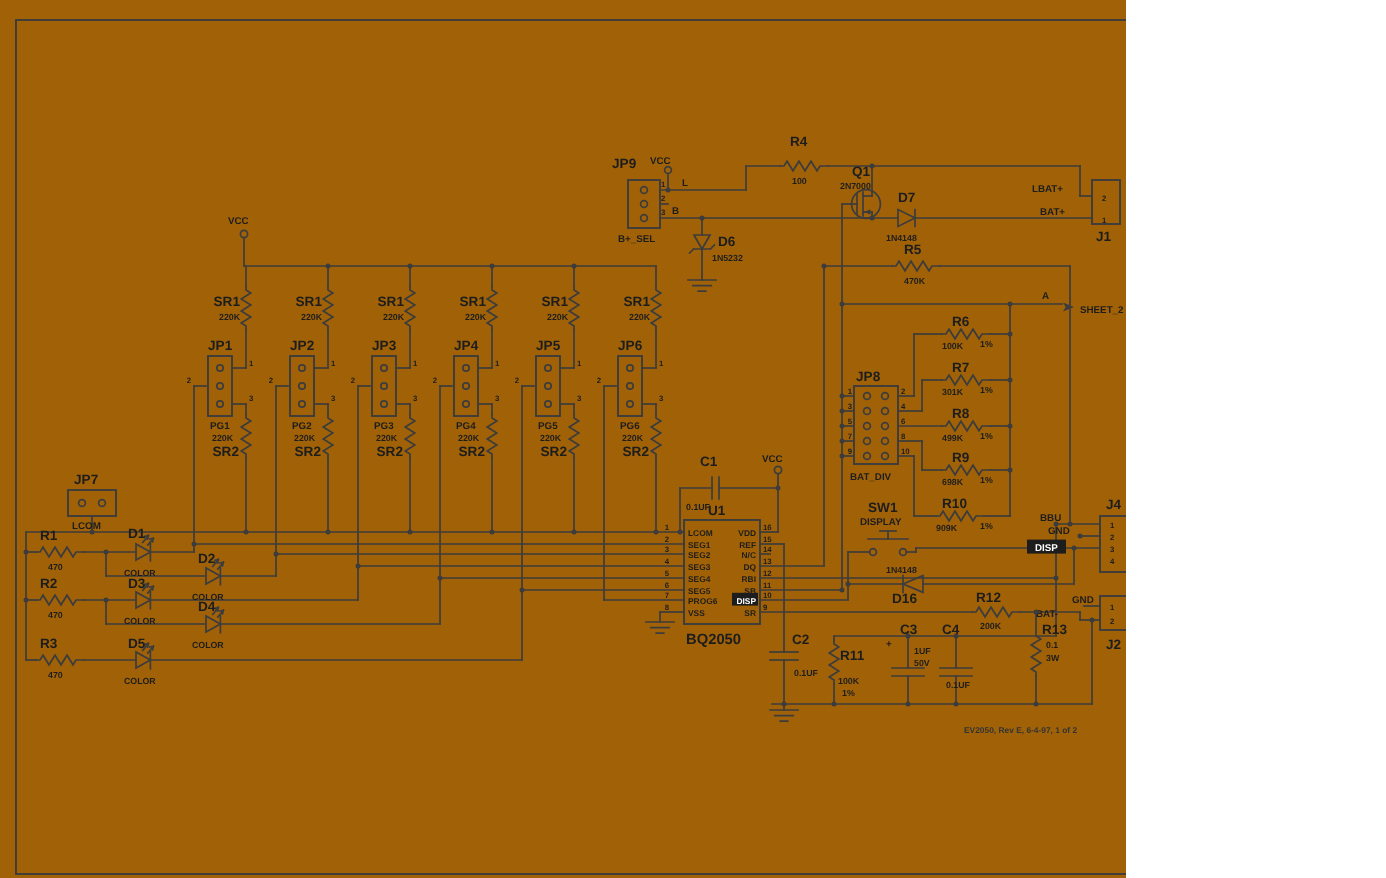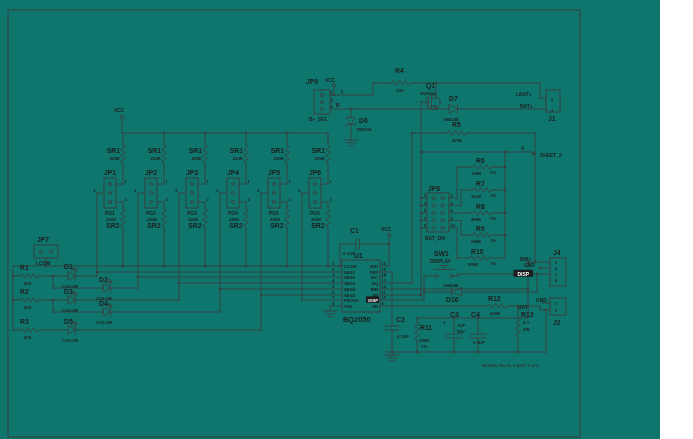--- a/index.html
+++ b/index.html
@@ -1,16 +1,16 @@
 <!DOCTYPE html>
 <html><head>
 <meta charset="utf-8">
 <style>
   html,body{margin:0;padding:0;background:#fff;}
-  .stage{position:relative;width:660px;height:439px;background:#0f766e;overflow:hidden;
+  .stage{position:relative;width:563px;height:439px;background:#a16207;overflow:hidden;
          font-family:"Liberation Sans",sans-serif;}
   svg{position:absolute;left:0;top:0;}
   svg line,svg polyline,svg path,svg rect,svg circle{stroke:#3c3c3c;stroke-width:.85;fill:none;stroke-linecap:square;}
   svg text{stroke:none;fill:#1d1d1d;}
   .des{font:bold 6.8px "Liberation Sans",sans-serif;}
   .val{font:bold 4.4px "Liberation Sans",sans-serif;}
   .net{font:bold 4.9px "Liberation Sans",sans-serif;}
   .pnum{font:bold 3.9px "Liberation Sans",sans-serif;}
   .pname{font:bold 4.2px "Liberation Sans",sans-serif;}
   .big{font:bold 7.4px "Liberation Sans",sans-serif;}

